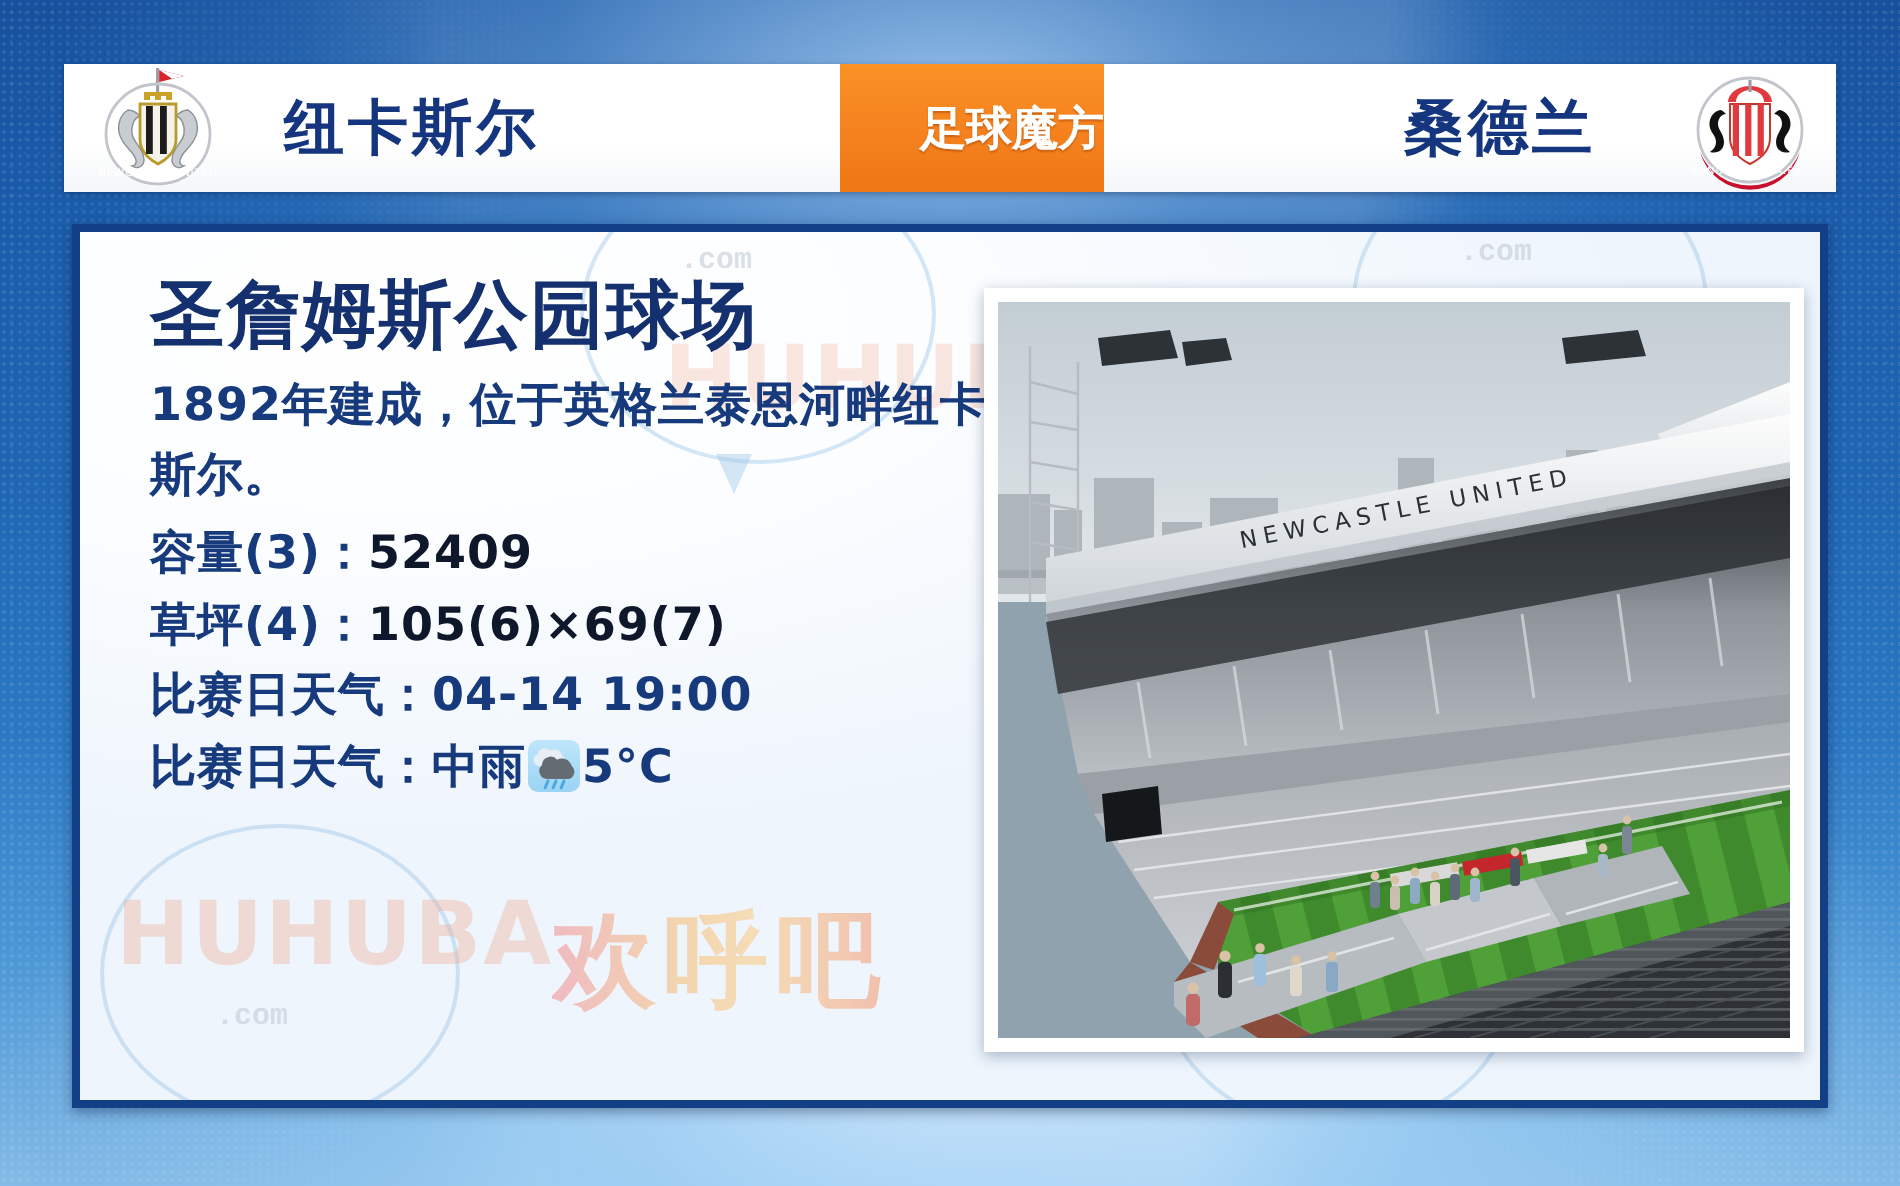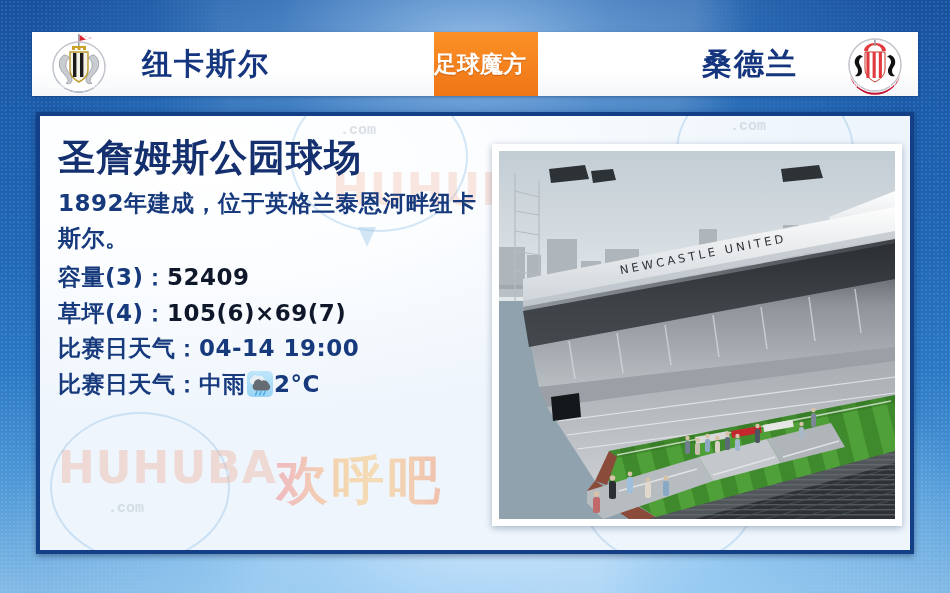--- a/index.html
+++ b/index.html
@@ -54,23 +54,23 @@
     font-size:30px; font-weight:bold; color:#15367e; letter-spacing:2px;
     font-family:"DejaVu Sans","Liberation Sans",sans-serif;
     white-space:nowrap;
   }
   #home-name{ margin-left:26px; }
   #away-name{ margin-right:40px; }
   #header .spacer{ flex:1 1 auto; }
 
   #brand-logo{
     flex:0 0 auto;
-    width:104px; height:64px;
+    width:132px; height:64px;
     background:linear-gradient(180deg,#fb9226 0%,#f5821f 52%,#ef7615 100%);
-    display:flex; align-items:center; justify-content:flex-start;
+    display:flex; align-items:center; justify-content:flex-end;
   }
   #brand-logo-text{
     color:#ffffff; font-size:23px; font-weight:bold; letter-spacing:0px;
     text-shadow:0 1px 1px rgba(150,60,0,.45);
     font-family:"DejaVu Sans","Liberation Sans",sans-serif;
   }
 
   
   #panel{
     position:absolute; left:36px; top:112px; width:878px; height:442px;
@@ -109,21 +109,21 @@
   }
   .wm-cn{
     font-size:52px; font-weight:bold; letter-spacing:4px;
     background:linear-gradient(90deg,#f0a2a8 0%,#f6c98f 38%,#f8d39a 60%,#f2a98d 100%);
     -webkit-background-clip:text; background-clip:text; color:transparent;
     opacity:.70;
     font-family:"DejaVu Sans","Liberation Sans",sans-serif;
   }
 
   
-  #info{ position:absolute; left:18px; top:22px; width:420px; z-index:5; }
+  #info{ position:absolute; left:35px; top:22px; width:420px; z-index:5; }
   #stadium-title{
     font-size:37px; font-weight:bold; color:#14306f; letter-spacing:1px;
     line-height:1.08; margin-bottom:8px;
     font-family:"DejaVu Sans","Liberation Sans",sans-serif;
   }
   #stadium-desc{
     font-size:23px; font-weight:bold; color:#173a7d; line-height:1.52;
     letter-spacing:.5px; margin-bottom:4px;
     font-family:"DejaVu Sans","Liberation Sans",sans-serif;
   }
@@ -250,21 +250,21 @@
 
     <div class="info-row">
       <span>比赛日天气：</span><span>04-14 19:00</span>
     </div>
 
     <div class="info-row">
       <span>比赛日天气：</span><span>中雨</span><span class="wx-icon"><svg viewBox="0 0 26 26" xmlns="http://www.w3.org/2000/svg">
             <path d="M5 7 a3.4 3.4 0 0 1 6 -1.6 A4 4 0 0 1 17 7.6 A3 3 0 0 1 16.4 13 H6.8 A3.1 3.1 0 0 1 5 7z" fill="#e8eef4"></path>
             <path d="M7 12.5 a4.3 4.3 0 0 1 7.6 -2.6 a5 5 0 0 1 7.2 3 a3.8 3.8 0 0 1 -1.4 6.6 H9.6 a4 4 0 0 1 -2.6 -7z" fill="#646b73"></path>
             <path d="M10 20.5 l-1.4 3.4 M14 20.5 l-1.4 3.4 M18 20.5 l-1.4 3.4" stroke="#4aa8e0" stroke-width="1.5" stroke-linecap="round" fill="none"></path>
-          </svg></span><span>2°C</span>
+          </svg></span><span>5°C</span>
     </div>
   </div>
 
   <div id="photo-frame">
     <div id="photo">
       <svg viewBox="0 0 396 368" xmlns="http://www.w3.org/2000/svg" preserveAspectRatio="xMidYMid slice">
         <defs>
           <linearGradient id="sky" x1="0" y1="0" x2="0" y2="1">
             <stop offset="0%" stop-color="#c3cdd4"></stop>
               <stop offset="100%" stop-color="#e2e7ea"></stop>

